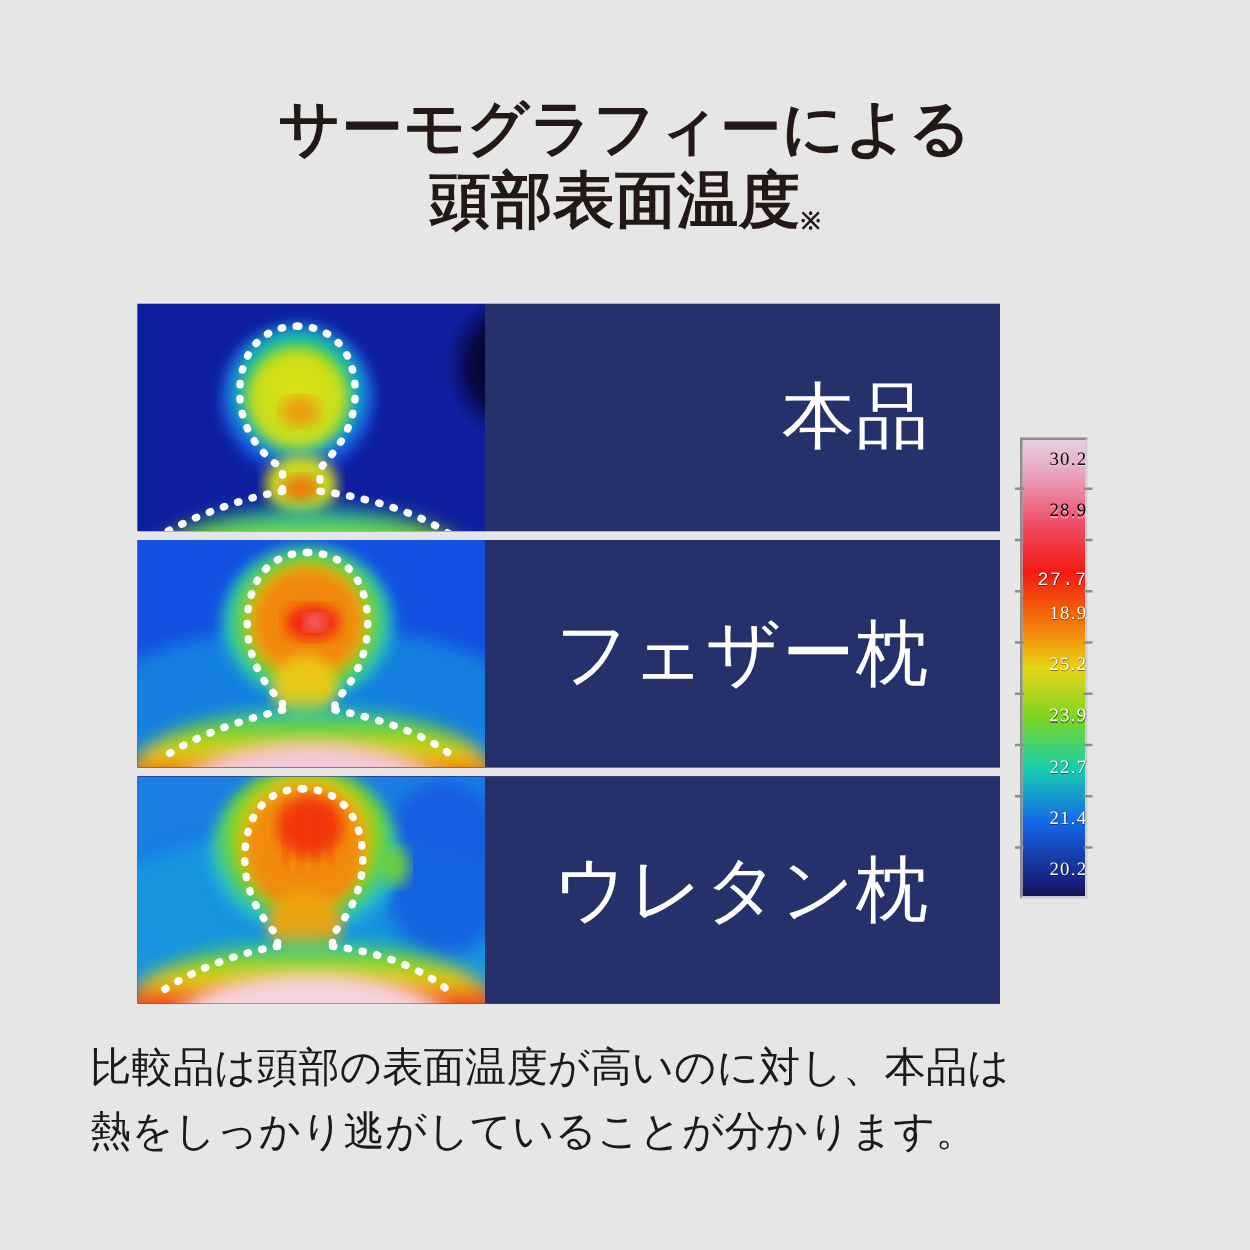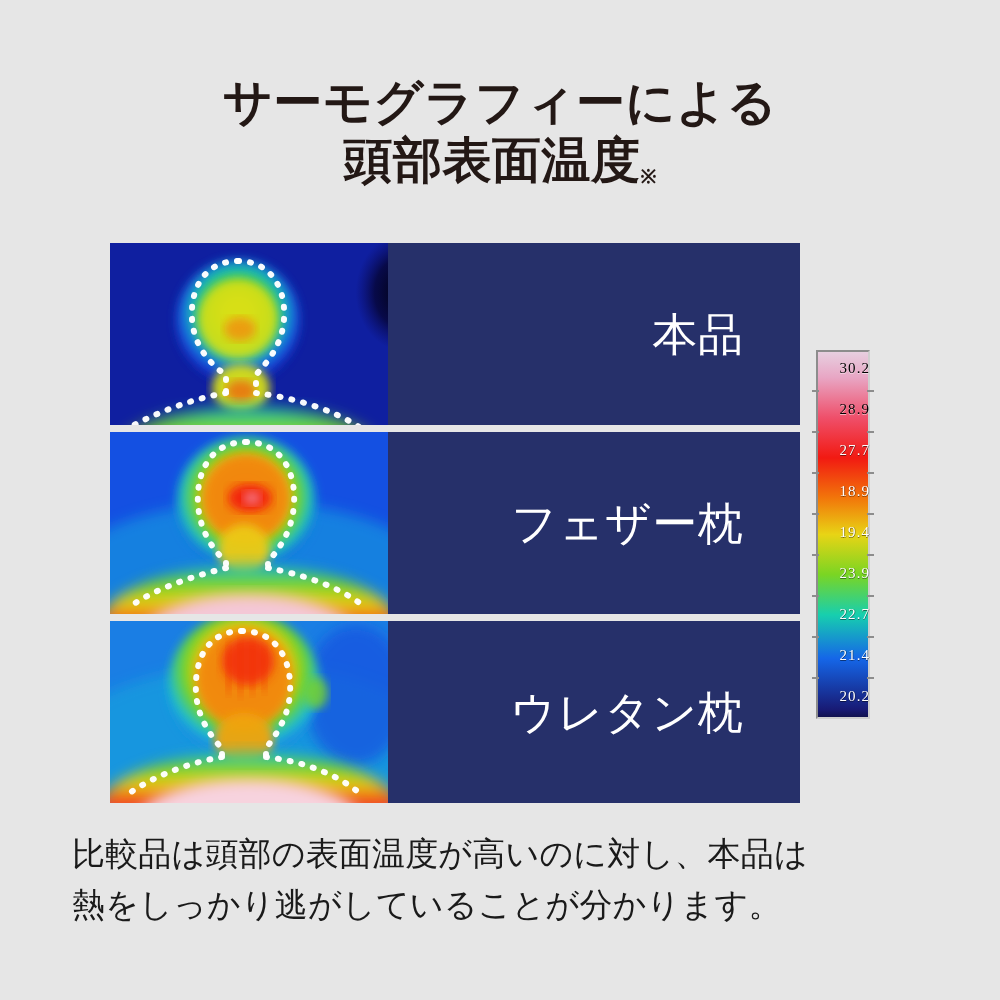--- a/index.html
+++ b/index.html
@@ -81,21 +81,21 @@
     flex: 1 1 auto;
     background: #26306a;
     display: flex;
     align-items: center;
     justify-content: flex-end;
     padding-right: 56px;
     box-sizing: border-box;
   }
   .row-label {
     color: #ffffff;
-    font-size: 45px;
+    font-size: 58px;
     font-weight: 400;
     letter-spacing: 0.02em;
     line-height: 1;
     white-space: nowrap;
     font-family: "Liberation Sans", "DejaVu Sans", sans-serif;
   }
 
   
   .scale-wrap {
     position: absolute;
@@ -361,23 +361,23 @@
     <div class="tick right" style="top:204px;"></div>
     <div class="tick left" style="top:245px;"></div>
     <div class="tick right" style="top:245px;"></div>
     <div class="tick left" style="top:286px;"></div>
     <div class="tick right" style="top:286px;"></div>
     <div class="tick left" style="top:327px;"></div>
     <div class="tick right" style="top:327px;"></div>
 
     <div class="scale-label dark" style="top:11px;">30.2</div>
     <div class="scale-label dark" style="top:52px;">28.9</div>
-    <div class="scale-label" style="top:93px;">27.7</div>
+    <div class="scale-label" style="top:107px;font-family:Liberation Mono, monospace;">27.7</div>
     <div class="scale-label" style="top:134px;">18.9</div>
-    <div class="scale-label" style="top:175px;">19.4</div>
+    <div class="scale-label" style="top:175px;">25.2</div>
     <div class="scale-label" style="top:216px;">23.9</div>
     <div class="scale-label" style="top:257px;">22.7</div>
     <div class="scale-label" style="top:298px;">21.4</div>
     <div class="scale-label" style="top:339px;margin-left:24px;">20.2</div>
   </div>
 
   <div class="caption">
     <span class="caption-line">比較品は頭部の表面温度が高いのに対し、本品は</span>
     <span class="caption-line">熱をしっかり逃がしていることが分かります。</span>
   </div>

